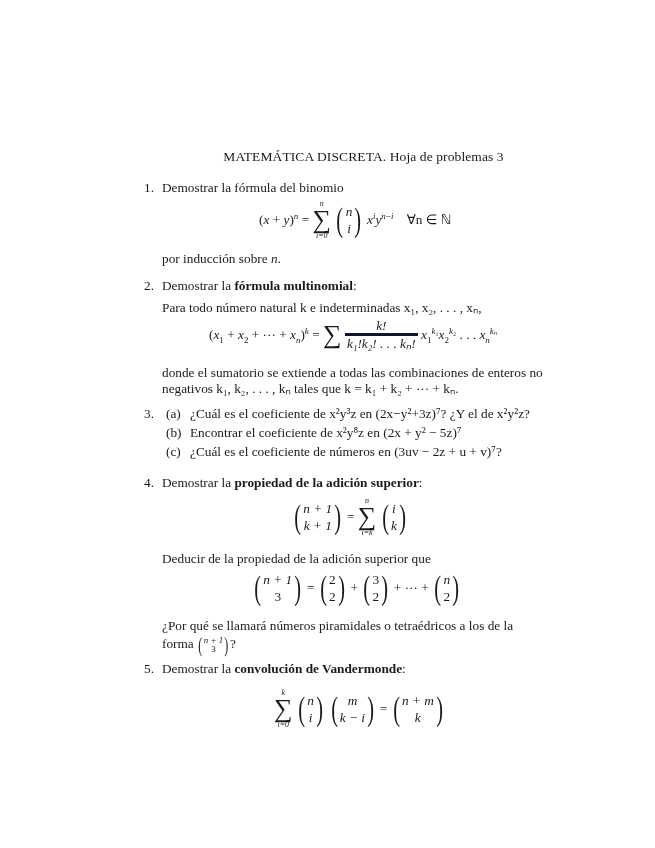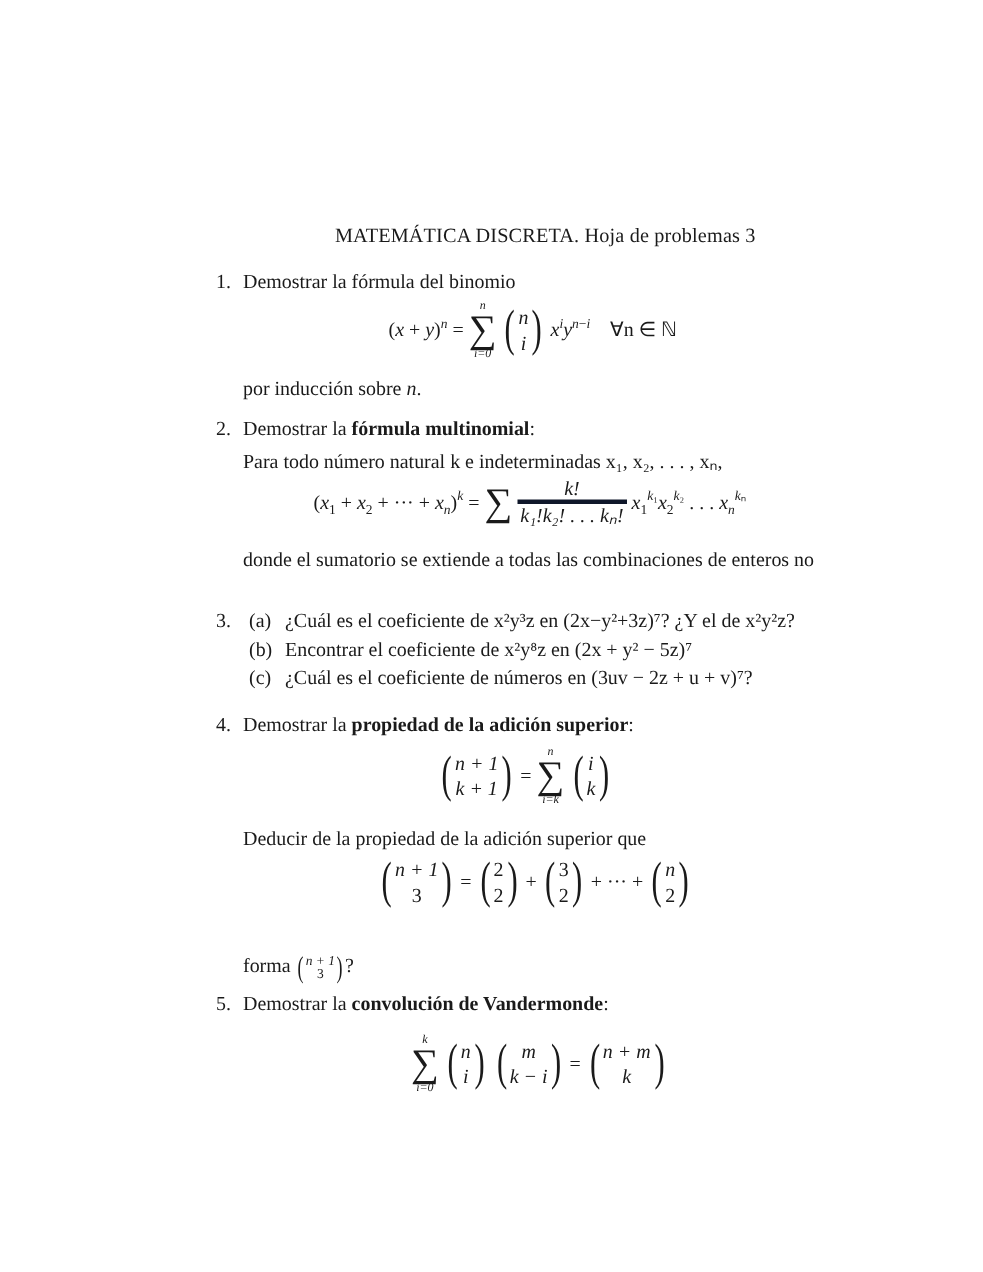--- a/index.html
+++ b/index.html
@@ -69,20 +69,21 @@
     <div class="formula" style="left:65px; top:40px;">
       <span style="vertical-align:middle;">(<i>x</i><sub>1</sub> + <i>x</i><sub>2</sub> + ··· + <i>x<sub>n</sub></i>)<sup><i>k</i></sup> = </span>
       <span class="big">∑</span>
       <span class="frac">
         <span class="numr">k!</span>
         <span class="den">k₁!k₂! . . . kₙ!</span>
       </span>
       <span style="vertical-align:middle;"><i>x</i><sub>1</sub><sup><i>k</i>₁</sup><i>x</i><sub>2</sub><sup><i>k</i>₂</sup> . . . <i>x<sub>n</sub></i><sup><i>k</i>ₙ</sup></span>
     </div>
     <span class="line" style="top:87px;">donde el sumatorio se extiende a todas las combinaciones de enteros no</span>
+    <span class="line" style="top:103px;">negativos k₁, k₂, . . . , kₙ tales que k = k₁ + k₂ + ··· + kₙ.</span>
   </div>
 
   <div class="prob" style="top:390px; height:60px;">
     <span class="num">3.</span>
     <div>
       <span class="line" style="left:22px; top:0;">(a)</span>
       <span class="line" style="left:46px; top:0;">¿Cuál es el coeficiente de x²y³z en (2x−y²+3z)⁷? ¿Y el de x²y²z?</span>
     </div>
     <div>
       <span class="line" style="left:22px; top:19px;">(b)</span>
@@ -152,20 +153,21 @@
       <span style="vertical-align:middle;">+ ··· +</span>
       <span class="binom">
           <span class="par">(</span>
           <span class="stack">
             <span>n</span>
             <span style="font-style:normal">2</span>
           </span>
           <span class="par">)</span>
         </span>
     </div>
+    <span class="line" style="top:143px;">¿Por qué se llamará números piramidales o tetraédricos a los de la</span>
     <span class="line" style="top:160px;">
       <span>forma </span><span class="binom small-binom">
           <span class="par">(</span>
           <span class="stack">
             <span>n + 1</span>
             <span style="font-style:normal">3</span>
           </span>
           <span class="par">)</span>
         </span><span>?</span>
     </span>

